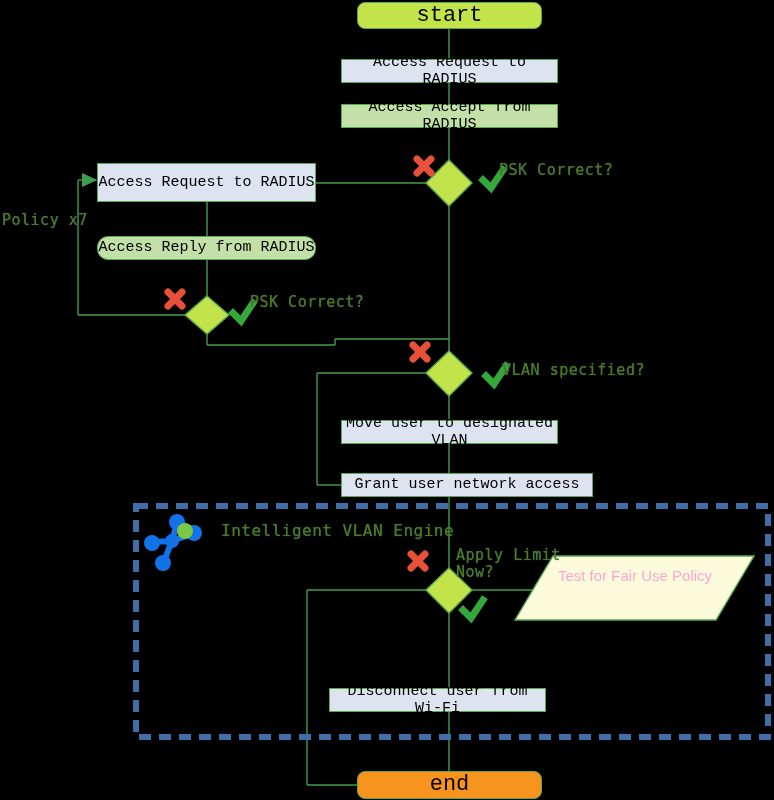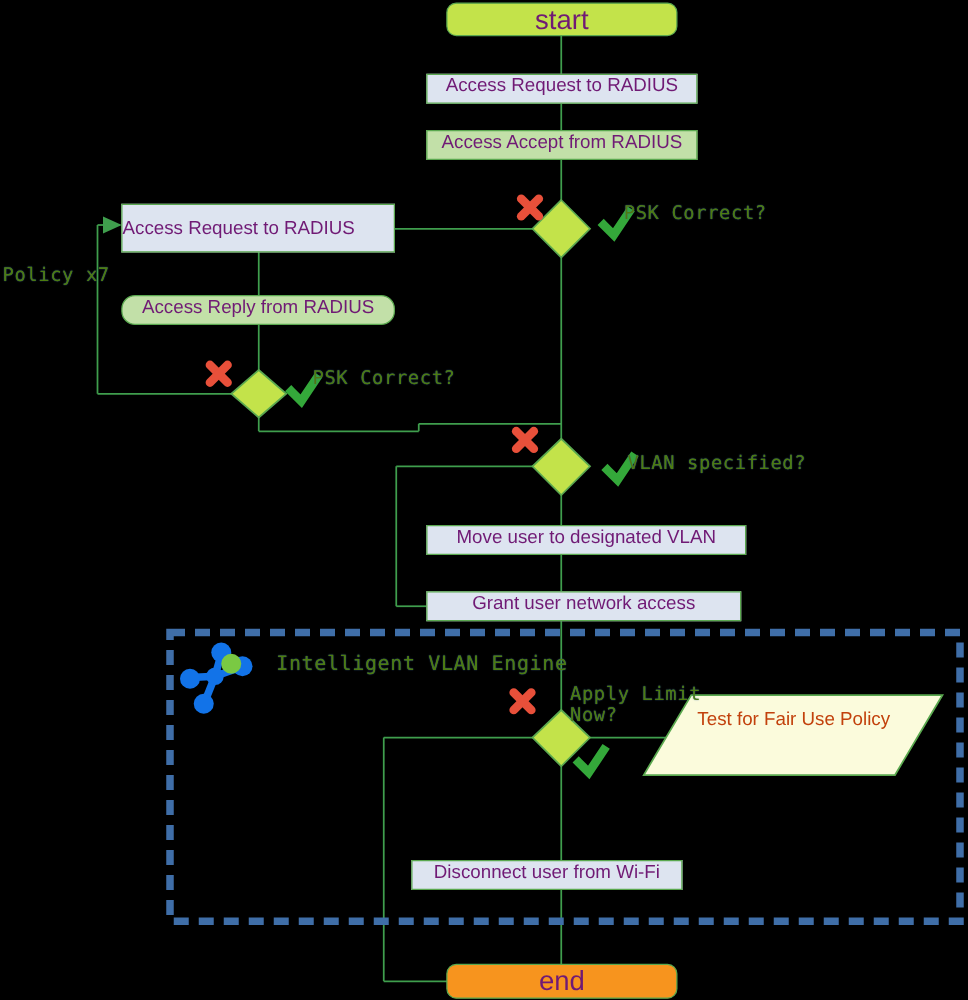--- a/index.html
+++ b/index.html
@@ -17,25 +17,25 @@
   #canvas {
     position: absolute;
     left: 0; top: 0;
     width: 774px;
     height: 800px;
   }
   .node {
     position: absolute;
     box-sizing: border-box;
     display: flex;
-    align-items: flex-start;
+    align-items: center;
     justify-content: center;
     text-align: center;
-    color: #701a75;
-    font-family: Liberation Sans, sans-serif;
+    color: #000000;
+    font-family: Liberation Mono, monospace;
     line-height: 1.15;
     z-index: 5;
   }
   .terminator {
     border: 1px solid #5aa84f;
     border-radius: 8px;
     font-size: 22px;
   }
   .proc {
     border: 1px solid #5aa84f;
@@ -46,21 +46,21 @@
     color: #4d7c0f;
     font-family: "DejaVu Sans Mono", monospace;
     font-size: 15px;
     letter-spacing: 0.5px;
     white-space: pre;
     z-index: 6;
     text-shadow: 0 0 1px #3f6ea8;
   }
   .para-text {
     position: absolute;
-    color: #c2410c;
+    color: #f9a8d4;
     font-size: 15px;
     text-align: center;
     z-index: 6;
     line-height: 1.25;
     font-family: "Liberation Sans", sans-serif;
   }
 </style>
 </head>
 <body>
 
@@ -185,21 +185,21 @@
 </div>
 
 <div class="node proc" style="left:97px; top:163px; width:219px; height:39px; background:#dde4f0; flex-direction:column;">
   <span>Access Request to RADIUS</span>
 </div>
 
 <div class="node proc" style="left:97px; top:236px; width:219px; height:24px; background:#c2e0a8;border-radius:11px;">
   <span>Access Reply from RADIUS</span>
 </div>
 
-<div class="node proc" style="left:341px; top:420px; width:256px; height:24px; background:#dde4f0;">
+<div class="node proc" style="left:341px; top:420px; width:217px; height:24px; background:#dde4f0;">
   <span>Move user to designated VLAN</span>
 </div>
 
 <div class="node proc" style="left:341px; top:473px; width:252px; height:24px; background:#dde4f0;">
   <span>Grant user network access</span>
 </div>
 
 <div class="node proc" style="left:329px; top:688px; width:217px; height:24px; background:#dde4f0;">
   <span>Disconnect user from Wi-Fi</span>
 </div>

